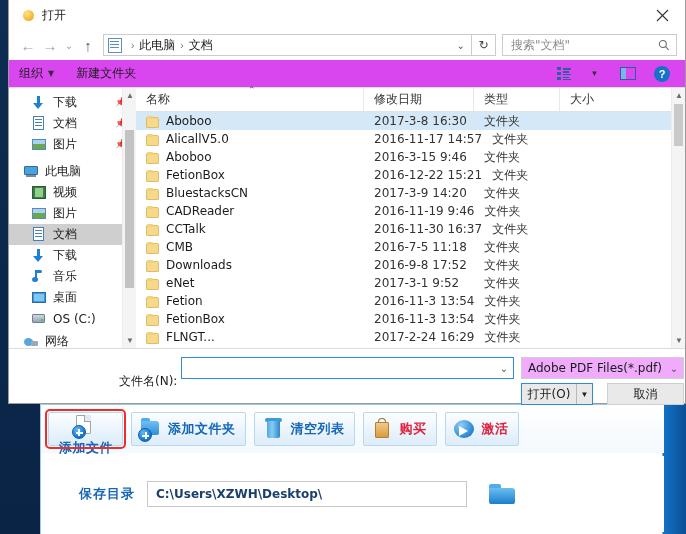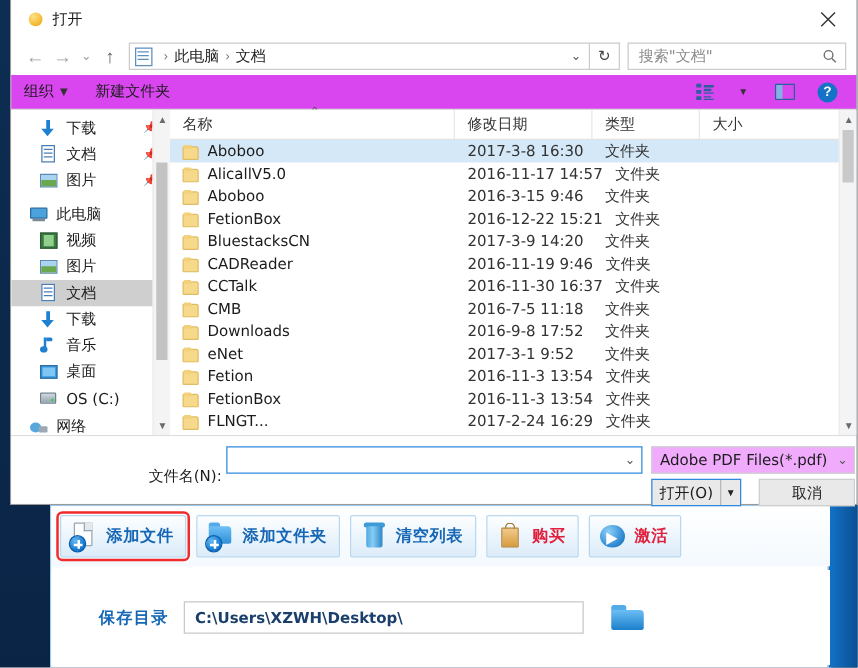--- a/index.html
+++ b/index.html
@@ -45,21 +45,21 @@
     height: 34px;
     display: flex; align-items: center;
     padding: 0 9px 0 5px;
     margin-right: 8px;
     background: linear-gradient(180deg,#fdfeff 0%,#eaf4fc 55%,#dcecf9 100%);
     border: 1px solid #b9d7ee;
     border-radius: 2px;
     cursor: pointer;
     position: relative;
   }
-  .tb-btn.highlight { outline: 2px solid #ef2b2b; outline-offset: 1px; }
+  .tb-btn.highlight { outline: 2px solid #ef2b2b; outline-offset: 1px; flex-direction: column; }
   .tb-label {
     font-family: "DejaVu Sans","Liberation Sans",sans-serif;
     font-size: 13px; font-weight: bold;
     color: #1667b5;
     margin-left: 5px; letter-spacing: 0.5px;
     white-space: nowrap;
   }
   .tb-label.red { color: #e0203c; }
   .tb-icon { width: 26px; height: 26px; position: relative; flex: 0 0 26px; }
 

